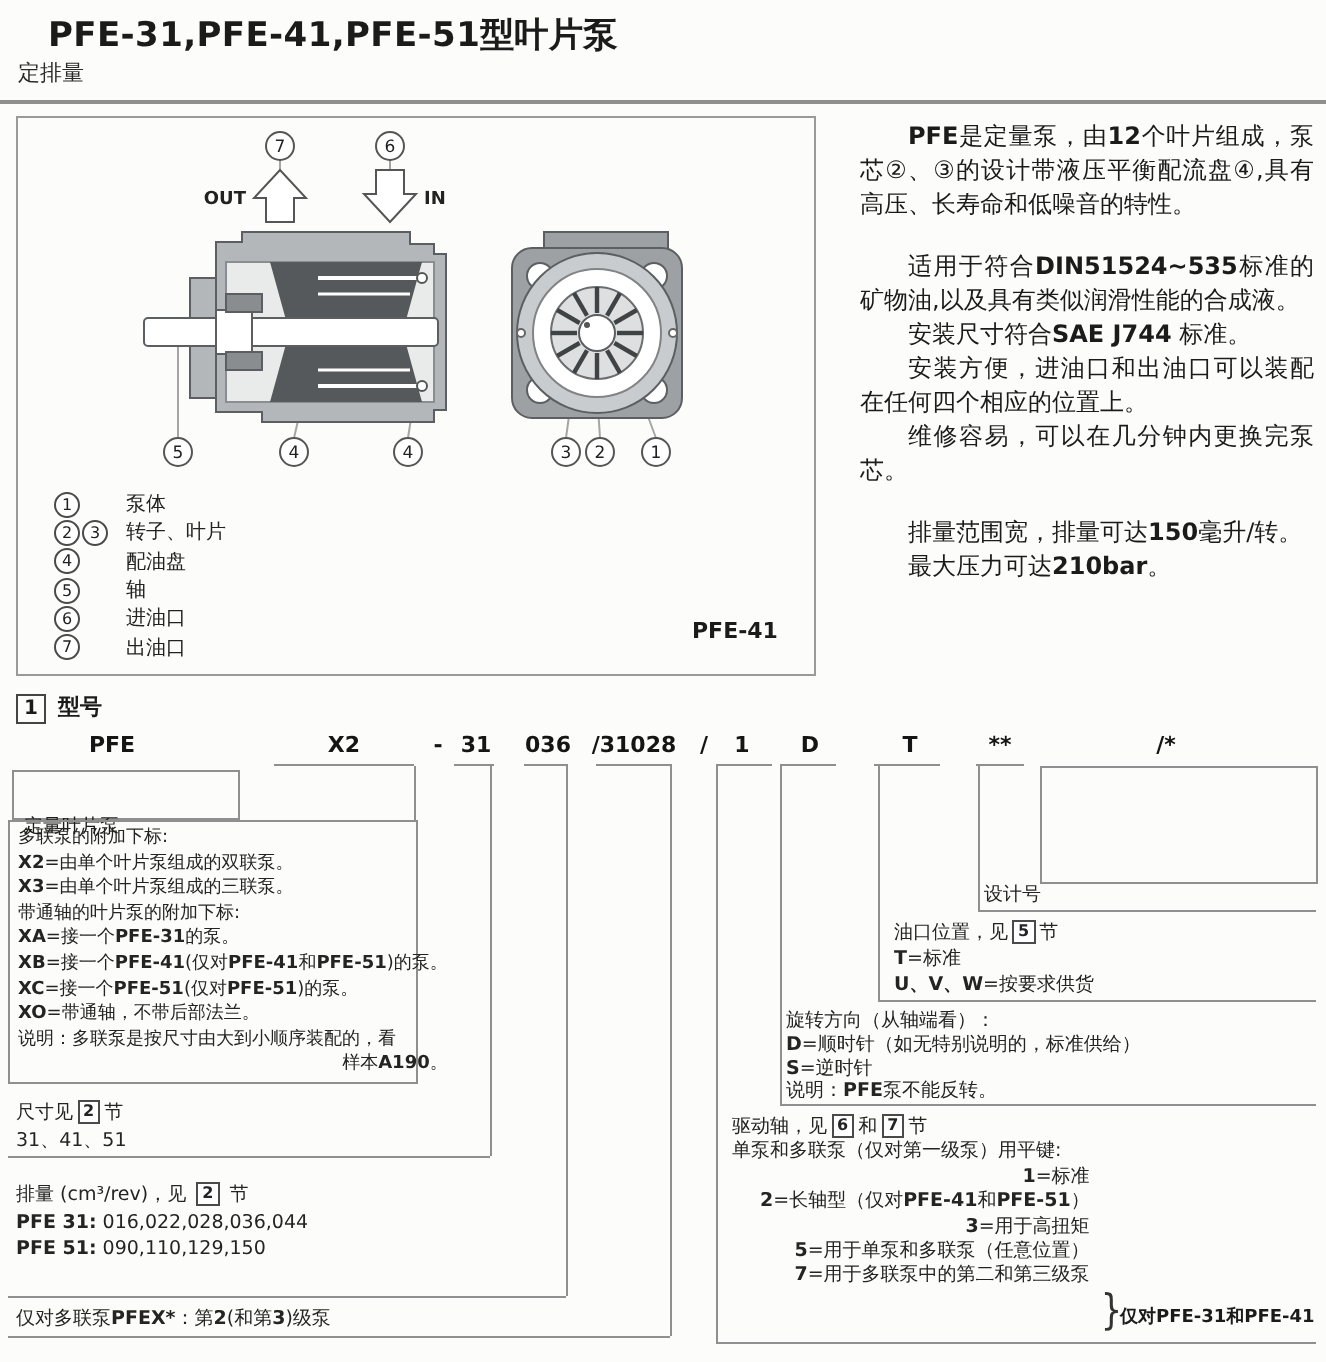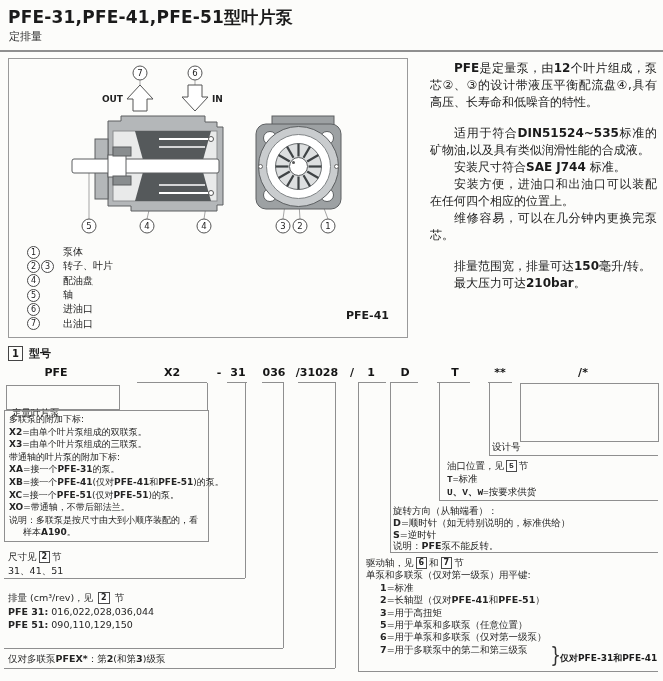--- a/index.html
+++ b/index.html
@@ -19,40 +19,40 @@
   .circ{width:11px;height:11px;border:1px solid #4a4a4a;border-radius:50%;display:inline-block;font-size:8px;line-height:11px;text-align:center;background:#fff;}
   .caption{position:absolute;font-size:11px;font-weight:bold;}
   .intro{position:absolute;font-size:12px;line-height:17px;text-align:justify;}
   .intro p{margin:0;text-indent:24px;}
   .intro p.gap{margin-top:14px;}
   .sec{position:absolute;font-size:11px;font-weight:bold;}
   .secnum{display:inline-block;border:1px solid #444;width:13px;text-align:center;margin-right:6px;font-size:10px;line-height:13px;font-weight:bold;}
   .tok{position:absolute;top:366px;transform:translateX(-50%);font-size:11px;font-weight:bold;white-space:nowrap;color:#151515;}
   .ann{position:absolute;font-size:9.5px;color:#242424;}
   .tline{white-space:nowrap;line-height:inherit;}
-  .ind{padding-left:14px;}
+  .ind{padding-left:14px;text-align:right;}
   .pfe-box-label{position:absolute;left:12px;top:407px;font-size:9.5px;}
   .x2block{left:9px;top:413px;font-size:9px;line-height:12.6px;}
   .sizeblock{left:8px;top:550px;line-height:14px;}
   .dispblock{left:8px;top:591px;line-height:13.5px;}
   .pfexline{left:8px;top:653px;font-size:9.5px;white-space:nowrap;}
   .shaftblock{left:366px;top:557px;font-size:9.5px;line-height:12.4px;}
   .rotblock{left:393px;top:505px;font-size:9.5px;line-height:11.8px;}
-  .portblock{left:447px;top:460px;font-size:9.5px;line-height:13px;font-family:Liberation Mono, monospace;}
+  .portblock{left:447px;top:460px;font-size:9.5px;line-height:13px;}
   .designlabel{left:492px;top:441px;font-size:9.5px;}
   .fluidblock{left:528px;top:390px;font-size:9.5px;line-height:14px;}
   .brace{position:absolute;left:549px;top:643px;font-size:21px;font-weight:normal;color:#333;transform:scaleX(.8);}
   .bracelabel{position:absolute;left:560px;top:652px;font-size:9px;white-space:nowrap;}
 </style>
 </head>
 <body>
 
 <div class="page">
 
-  <div class="abs title" style="left:8px;top:6px">PFE-31,PFE-41,PFE-51型叶片泵</div>
+  <div class="abs title" style="left:24px;top:6px">PFE-31,PFE-41,PFE-51型叶片泵</div>
   <div class="abs subtitle" style="left:9px;top:29px">定排量</div>
   <div class="hline" style="left:0;top:50px;width:663px;height:2px"></div>
 
   <div class="diagram-box" style="left:8px;top:58px;width:398px;height:278px">
     <svg width="398" height="278" viewBox="0 0 398 278">
 
       <g stroke="#a5a5a5" stroke-width="1">
         <line x1="80" y1="160" x2="80" y2="112"></line>
         <line x1="138" y1="160" x2="141" y2="147"></line>
         <line x1="195" y1="160" x2="197" y2="147"></line>
@@ -260,21 +260,20 @@
       <div class="tline"><span class="b">PFE 51:</span><span> 090,110,129,150</span></div>
     </div>
   <div class="ann pfexline"><span>仅对多联泵</span><span class="b">PFEX*</span><span>：第</span><span class="b">2</span><span>(和第</span><span class="b">3</span><span>)级泵</span></div>
   <div class="ann shaftblock">
       <div class="tline"><span>驱动轴，见</span><span class="bx">6</span><span>和</span><span class="bx">7</span><span>节</span></div>
       <div class="tline"><span>单泵和多联泵（仅对第一级泵）用平键:</span></div>
       <div class="tline ind"><span class="b">1</span><span>=标准</span></div>
       <div class="tline ind"><span class="b">2</span><span>=长轴型（仅对</span><span class="b">PFE-41</span><span>和</span><span class="b">PFE-51</span><span>）</span></div>
       <div class="tline ind"><span class="b">3</span><span>=用于高扭矩</span></div>
       <div class="tline ind"><span class="b">5</span><span>=用于单泵和多联泵（任意位置）</span></div>
-      <div class="tline ind"><span class="b">6</span><span>=用于单泵和多联泵（仅对第一级泵）</span></div>
       <div class="tline ind"><span class="b">7</span><span>=用于多联泵中的第二和第三级泵</span></div>
     </div>
   <div class="ann rotblock">
       <div class="tline"><span>旋转方向（从轴端看）：</span></div>
       <div class="tline"><span class="b">D</span><span>=顺时针（如无特别说明的，标准供给）</span></div>
       <div class="tline"><span class="b">S</span><span>=逆时针</span></div>
       <div class="tline"><span>说明：</span><span class="b">PFE</span><span>泵不能反转。</span></div>
     </div>
   <div class="ann portblock">
       <div class="tline"><span>油口位置，见</span><span class="bx">5</span><span>节</span></div>

